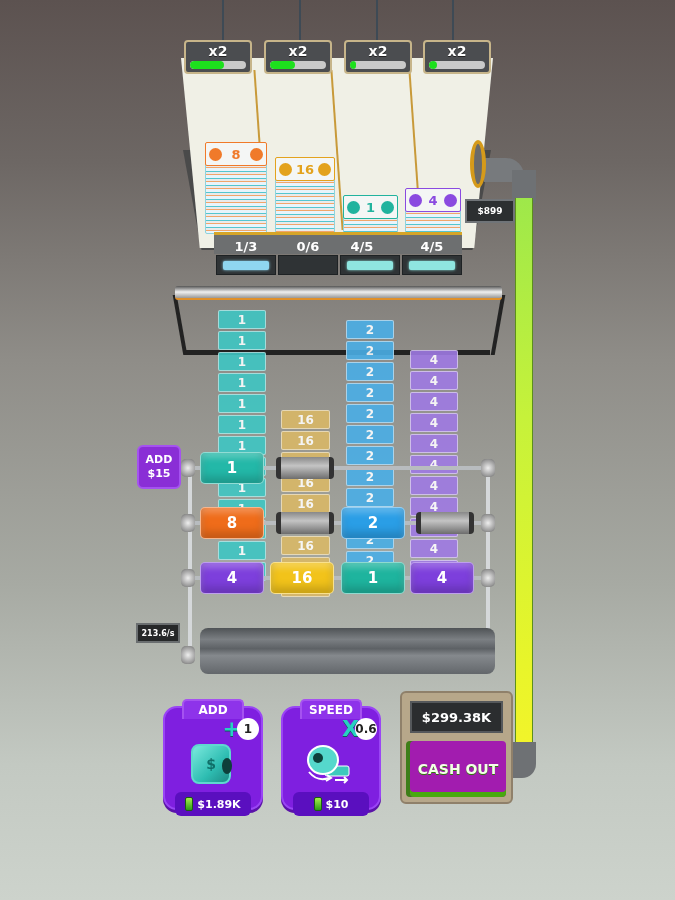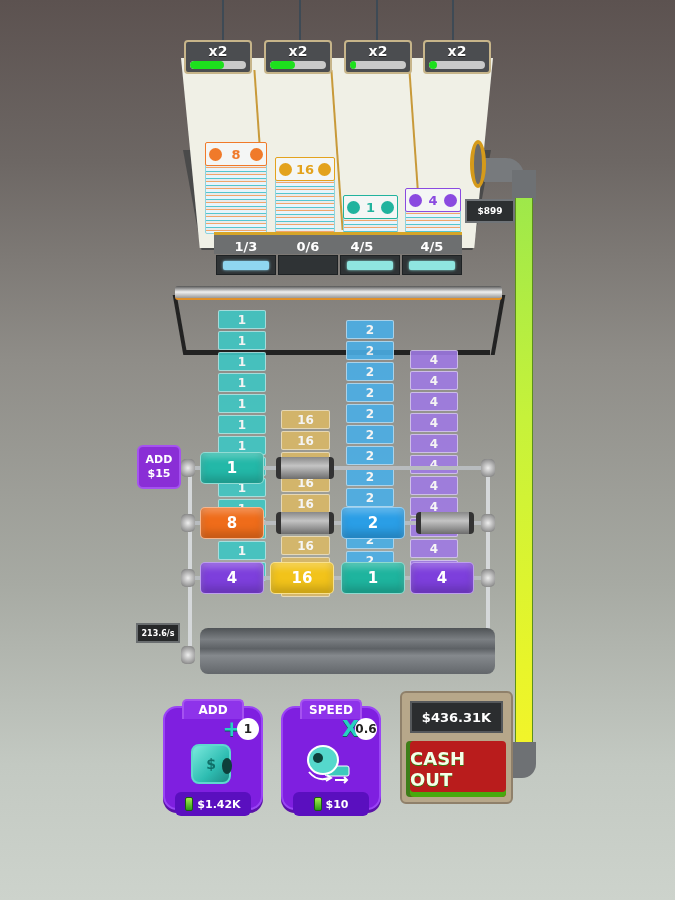--- a/index.html
+++ b/index.html
@@ -156,23 +156,23 @@
   
   .cash-panel {
     position: absolute; left: 400px; top: 691px; width: 113px; height: 113px;
     background: #b7a78a; border: 2px solid #8f806a; border-radius: 6px;
   }
   .cash-display {
     position: absolute; left: 8px; top: 8px; width: 93px; height: 32px; background: #2b2d2f; border: 2px solid #55585b;
     display: flex; align-items: center; justify-content: center; font-size: 13px; font-weight: bold;
   }
   .cash-out-btn {
-    position: absolute; left: 8px; top: 48px; width: 96px; height: 56px; background: #b91c1c; border-radius: 4px;
+    position: absolute; left: 8px; top: 48px; width: 96px; height: 56px; background: #a21caf; border-radius: 4px;
     box-shadow: inset 0 -5px 0 #48a90e, -4px 0 0 #3e7e18;
-    display: flex; align-items: center; justify-content: center; font-size: 18px; font-weight: bold; color: #f4ffe8;
+    display: flex; align-items: center; justify-content: center; font-size: 14px; font-weight: bold; color: #f4ffe8;
     text-shadow: 0 1px 0 #2e7a0a;
   }
 </style>
 </head>
 <body>
 
 <div class="wire" style="left:222px"></div>
 <div class="wire" style="left:299px"></div>
 <div class="wire" style="left:376px"></div>
 <div class="wire" style="left:452px"></div>
@@ -377,21 +377,21 @@
 
 <div class="card" style="left:163px">
   <div class="card-tab">ADD</div>
   <div class="card-badge">
     <span class="op">+</span>
     <span class="circ">1</span>
   </div>
   <div class="roll-icon">$<div class="hole"></div></div>
   <div class="card-price">
     <span class="cash-icon"></span>
-    <span>$1.42K</span>
+    <span>$1.89K</span>
   </div>
 </div>
 
 <div class="card" style="left:281px">
   <div class="card-tab">SPEED</div>
   <div class="card-badge">
     <span class="op">X</span>
     <span class="circ">0.6</span>
   </div>
   <svg class="speed-icon" viewBox="0 0 46 42">
@@ -403,15 +403,15 @@
     <path d="M30 38 L42 38" stroke="#fff" stroke-width="2"></path>
     <path d="M39 35 L42 38 L39 41" stroke="#fff" stroke-width="2" fill="none"></path>
   </svg>
   <div class="card-price">
     <span class="cash-icon"></span>
     <span>$10</span>
   </div>
 </div>
 
 <div class="cash-panel">
-  <div class="cash-display">$436.31K</div>
+  <div class="cash-display">$299.38K</div>
   <div class="cash-out-btn">CASH OUT</div>
 </div>
 
 </body></html>

